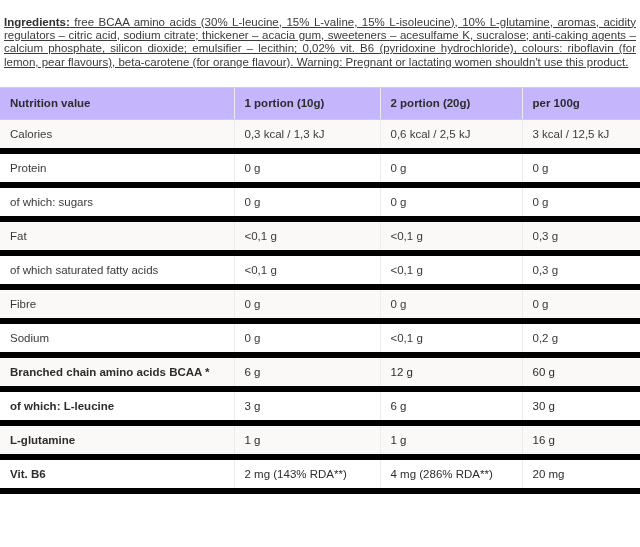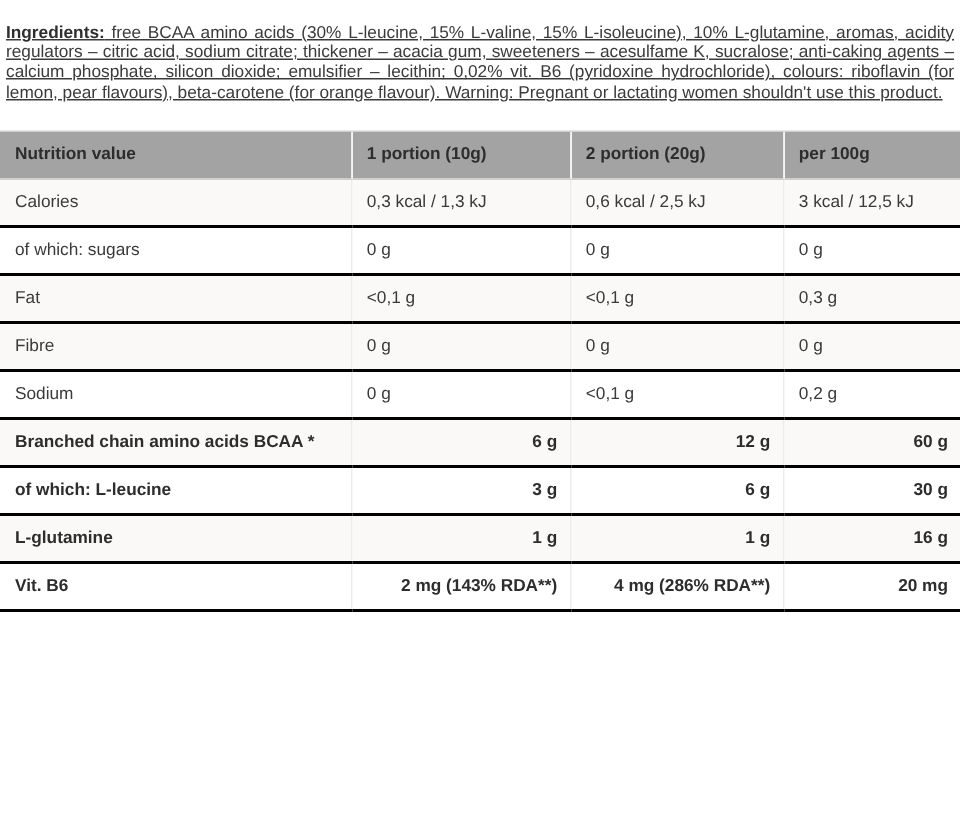--- a/index.html
+++ b/index.html
@@ -43,49 +43,48 @@
   table.nutrition col.c1 { width: 146px; }
   table.nutrition col.c2 { width: 142px; }
   table.nutrition col.c3 { width: 118px; }
 
   table.nutrition th,
   table.nutrition td {
     text-align: left;
     vertical-align: middle;
     padding: 8px 8px 8px 10px;
     border-top: 1px solid #e2e2e2;
-    border-bottom: 2px solid #000000;
+    border-bottom: 6px solid #000000;
     box-sizing: border-box;
     height: 32px;
     overflow: hidden;
     white-space: nowrap;
   }
   table.nutrition th {
     font-weight: bold;
     color: #2d2d2d;
-    background: #a3a3a3;
+    background: #c4b5fd;
     border-top: 1px solid #cfcfcf;
     border-bottom: 1px solid #cfcfcf;
   }
   table.nutrition tr.alt td {
     background: #fbf9f7;
   }
   table.nutrition td.label {
     color: #3a3a3a;
   }
   table.nutrition tr.bold td {
     font-weight: bold;
     color: #2d2d2d;
   }
   table.nutrition td.val {
     color: #3a3a3a;
   }
   table.nutrition tr.bold td.val {
-    font-weight: bold;
-    text-align: right;
+    font-weight: normal;
   }
   
   table.nutrition th:nth-child(2),
   table.nutrition td:nth-child(2),
   table.nutrition th:nth-child(3),
   table.nutrition td:nth-child(3),
   table.nutrition th:nth-child(4),
   table.nutrition td:nth-child(4) {
     border-left: 1px solid #ececec;
   }
@@ -113,27 +112,39 @@
       </tr>
     </thead>
     <tbody>
       <tr class="alt">
         <td class="label">Calories</td>
         <td class="val">0,3 kcal / 1,3 kJ</td>
         <td class="val">0,6 kcal / 2,5 kJ</td>
         <td class="val">3 kcal / 12,5 kJ</td>
       </tr>
       <tr>
+        <td class="label">Protein</td>
+        <td class="val">0 g</td>
+        <td class="val">0 g</td>
+        <td class="val">0 g</td>
+      </tr>
+      <tr>
         <td class="label">of which: sugars</td>
         <td class="val">0 g</td>
         <td class="val">0 g</td>
         <td class="val">0 g</td>
       </tr>
       <tr class="alt">
         <td class="label">Fat</td>
+        <td class="val">&lt;0,1 g</td>
+        <td class="val">&lt;0,1 g</td>
+        <td class="val">0,3 g</td>
+      </tr>
+      <tr>
+        <td class="label">of which saturated fatty acids</td>
         <td class="val">&lt;0,1 g</td>
         <td class="val">&lt;0,1 g</td>
         <td class="val">0,3 g</td>
       </tr>
       <tr class="alt">
         <td class="label">Fibre</td>
         <td class="val">0 g</td>
         <td class="val">0 g</td>
         <td class="val">0 g</td>
       </tr>

